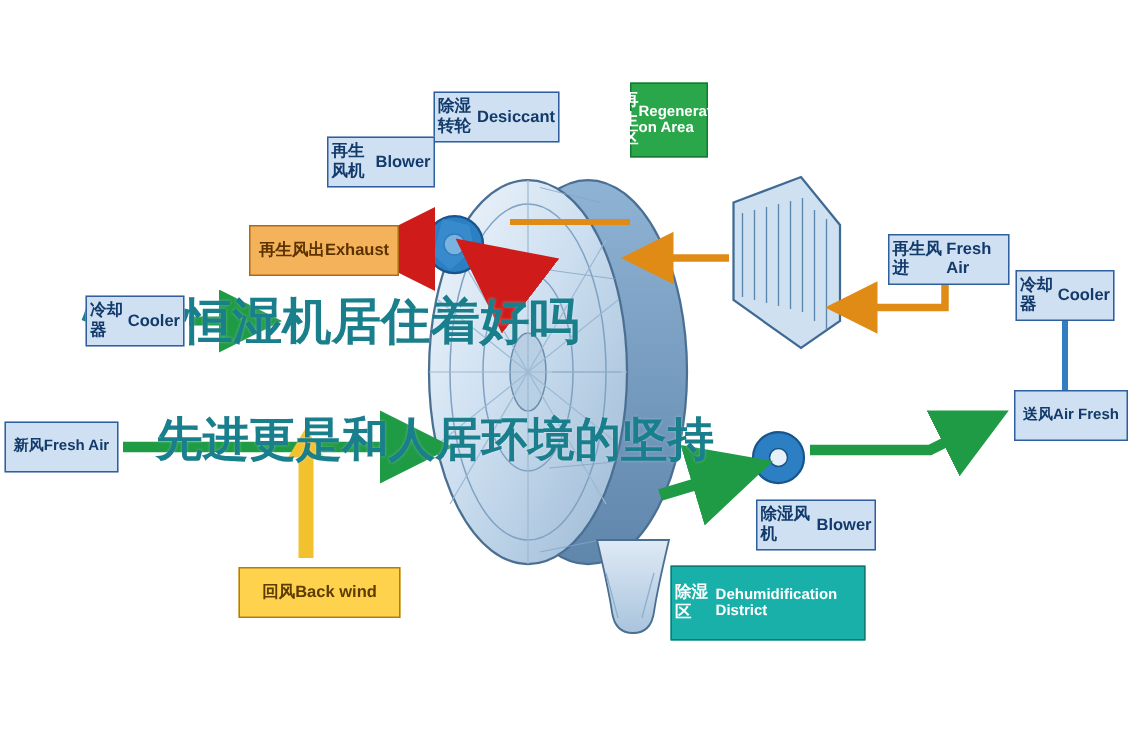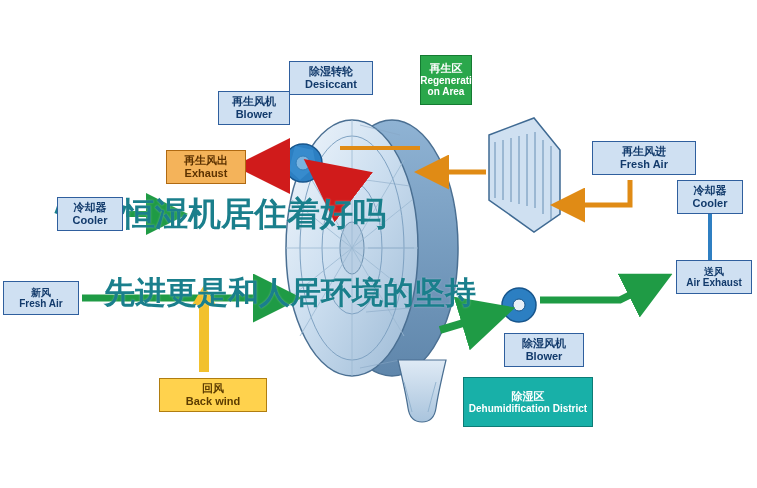--- a/index.html
+++ b/index.html
@@ -7,37 +7,37 @@
     width:757px;height:488px;overflow:hidden;
     background:#ffffff;
     font-family:"Liberation Sans", sans-serif;
     position:relative;
   }
   #stage{position:absolute;left:0;top:0;width:757px;height:488px;}
   .lbl{
     position:absolute;
     box-sizing:border-box;
     border:1px solid #3b6fa8;
-    text-align:center;
+    text-align:left;
     line-height:1.15;
     font-weight:bold;
     letter-spacing:0px;
     display:flex;
-    flex-direction:column;
+    flex-direction:row;
     align-items:center;
     justify-content:center;
     padding:1px 2px;
   }
   .lbl .cn{display:block;}
   .lbl .en{display:block;}
   
   .t-blue{background:#cfe0f2;border-color:#2f5f9e;color:#123a6b;}
   .t-orange{background:#f4b35a;border-color:#b06a12;color:#5c3200;}
   .t-green{background:#2aa74b;border-color:#157a32;color:#ffffff;}
-  .t-teal{background:#18b0a8;border-color:#0d7c76;color:#ffffff;margin-left:16px;}
+  .t-teal{background:#18b0a8;border-color:#0d7c76;color:#ffffff;}
   .t-yellow{background:#ffd24d;border-color:#b07d10;color:#5c3c00;}
 
   .overlay-text{
     position:absolute;
     color:#1a7f8c;
     font-weight:bold;
     white-space:nowrap;
     font-family:"DejaVu Sans", sans-serif;
     text-shadow:0 0 2px rgba(255,255,255,0.35);
   }
@@ -188,43 +188,43 @@
     <span class="cn">再生区</span>
     <span class="en" style="font-size:10px;">Regenerati on Area</span>
   </div>
 
   <div class="lbl t-blue" style="left:218px;top:91px;width:72px;height:34px;font-size:11px;">
     <span class="cn">再生风机</span>
     <span class="en">Blower</span>
   </div>
 
 
-  <div class="lbl t-orange" style="left:166px;top:150px;width:80px;height:34px;font-size:11px;">
+  <div class="lbl t-orange" style="left:166px;top:150px;width:100px;height:34px;font-size:11px;">
     <span class="cn">再生风出</span>
     <span class="en">Exhaust</span>
   </div>
 
-  <div class="lbl t-blue" style="left:592px;top:141px;width:104px;height:34px;font-size:11px;">
+  <div class="lbl t-blue" style="left:592px;top:156px;width:81px;height:34px;font-size:11px;">
     <span class="cn">再生风进</span>
     <span class="en">Fresh Air</span>
   </div>
 
   <div class="lbl t-blue" style="left:677px;top:180px;width:66px;height:34px;font-size:11px;">
     <span class="cn">冷却器</span>
     <span class="en">Cooler</span>
   </div>
 
   <div class="lbl t-blue" style="left:57px;top:197px;width:66px;height:34px;font-size:11px;">
     <span class="cn">冷却器</span>
     <span class="en">Cooler</span>
   </div>
 
   <div class="lbl t-blue" style="left:676px;top:260px;width:76px;height:34px;font-size:10px;">
     <span class="cn">送风</span>
-    <span class="en">Air Exhaust</span>
+    <span class="en">Air Fresh</span>
   </div>
 
   <div class="lbl t-blue" style="left:3px;top:281px;width:76px;height:34px;font-size:10px;">
     <span class="cn">新风</span>
     <span class="en">Fresh Air</span>
   </div>
 
   <div class="lbl t-blue" style="left:504px;top:333px;width:80px;height:34px;font-size:11px;">
     <span class="cn">除湿风机</span>
     <span class="en">Blower</span>

